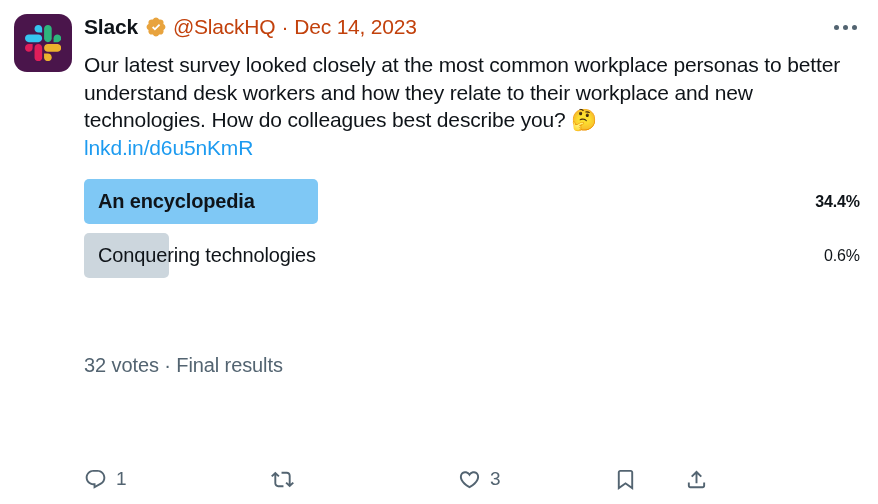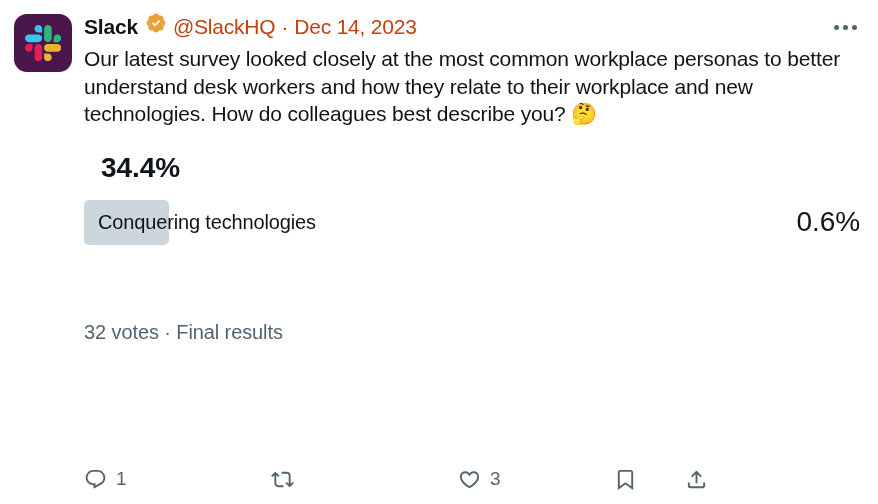--- a/index.html
+++ b/index.html
@@ -48,20 +48,21 @@
   .body-col {
     flex: 1 1 auto;
     min-width: 0;
     padding-left: 8px;
     position: relative;
   }
 
   
   .head {
     display: flex;
+    align-items: center;
     height: 30px;
     line-height: 30px;
     white-space: nowrap;
   }
   .name {
     font-size: 21px;
     font-weight: bold;
     color: #0f1419;
     letter-spacing: -0.2px;
   }
@@ -97,21 +98,21 @@
     border-radius: 50%;
     background: #536471;
     display: block;
   }
 
   
   .text {
     font-size: 21px;
     line-height: 27.5px;
     color: #0f1419;
-    margin-top: 3px;
+    margin-top: 9px;
     letter-spacing: -0.15px;
     word-wrap: break-word;
   }
   .emoji { font-size: 21px; }
   .link {
     display: block;
     font-size: 21px;
     line-height: 27.5px;
     color: #1d9bf0;
     text-decoration: none;
@@ -155,21 +156,21 @@
     font-size: 20px;
     color: #0f1419;
     letter-spacing: -0.15px;
     white-space: nowrap;
   }
   .bar-label.winner { font-weight: bold; }
   .pct {
     flex: 0 0 auto;
     width: 96px;
     text-align: right;
-    font-size: 28px;
+    font-size: 16px;
     color: #0f1419;
     letter-spacing: -0.1px;
   }
   .pct.winner { font-weight: bold; }
 
   .poll-meta {
     margin-top: 22px;
     font-size: 20px;
     color: #536471;
     letter-spacing: -0.1px;
@@ -240,25 +241,29 @@
       <span class="dot-sep">·</span>
       <span class="date">Dec 14, 2023</span>
     </div>
 
     <div class="more-btn">
       <i></i>
       <i></i>
       <i></i>
     </div>
 
-    <div class="text"><span>Our latest survey looked closely at the most common workplace personas to better understand desk workers and how they relate to their workplace and new technologies. How do colleagues best describe you? </span><span class="emoji">🤔</span></div>
+    <div class="text"><span>Our latest survey looked closely at the most common workplace personas to better understand desk workers and how they relate to their workplace and new technologies. How do colleagues best describe you? </span><span class="emoji">🤔</span><a class="link">lnkd.in/d6u5nKmR</a></div>
 
     <div class="poll">
 
       <div class="poll-row">
+        <div class="bar-track">
+          <div class="bar-fill winner" style="width:34.4%"></div>
+          <span class="bar-label winner">An encyclopedia</span>
+        </div>
         <span class="pct winner">34.4%</span>
       </div>
 
       <div class="poll-row">
         <div class="bar-track">
           <div class="bar-fill" style="width:12.5%"></div>
           <span class="bar-label">Conquering technologies</span>
         </div>
         <span class="pct">0.6%</span>
       </div>

